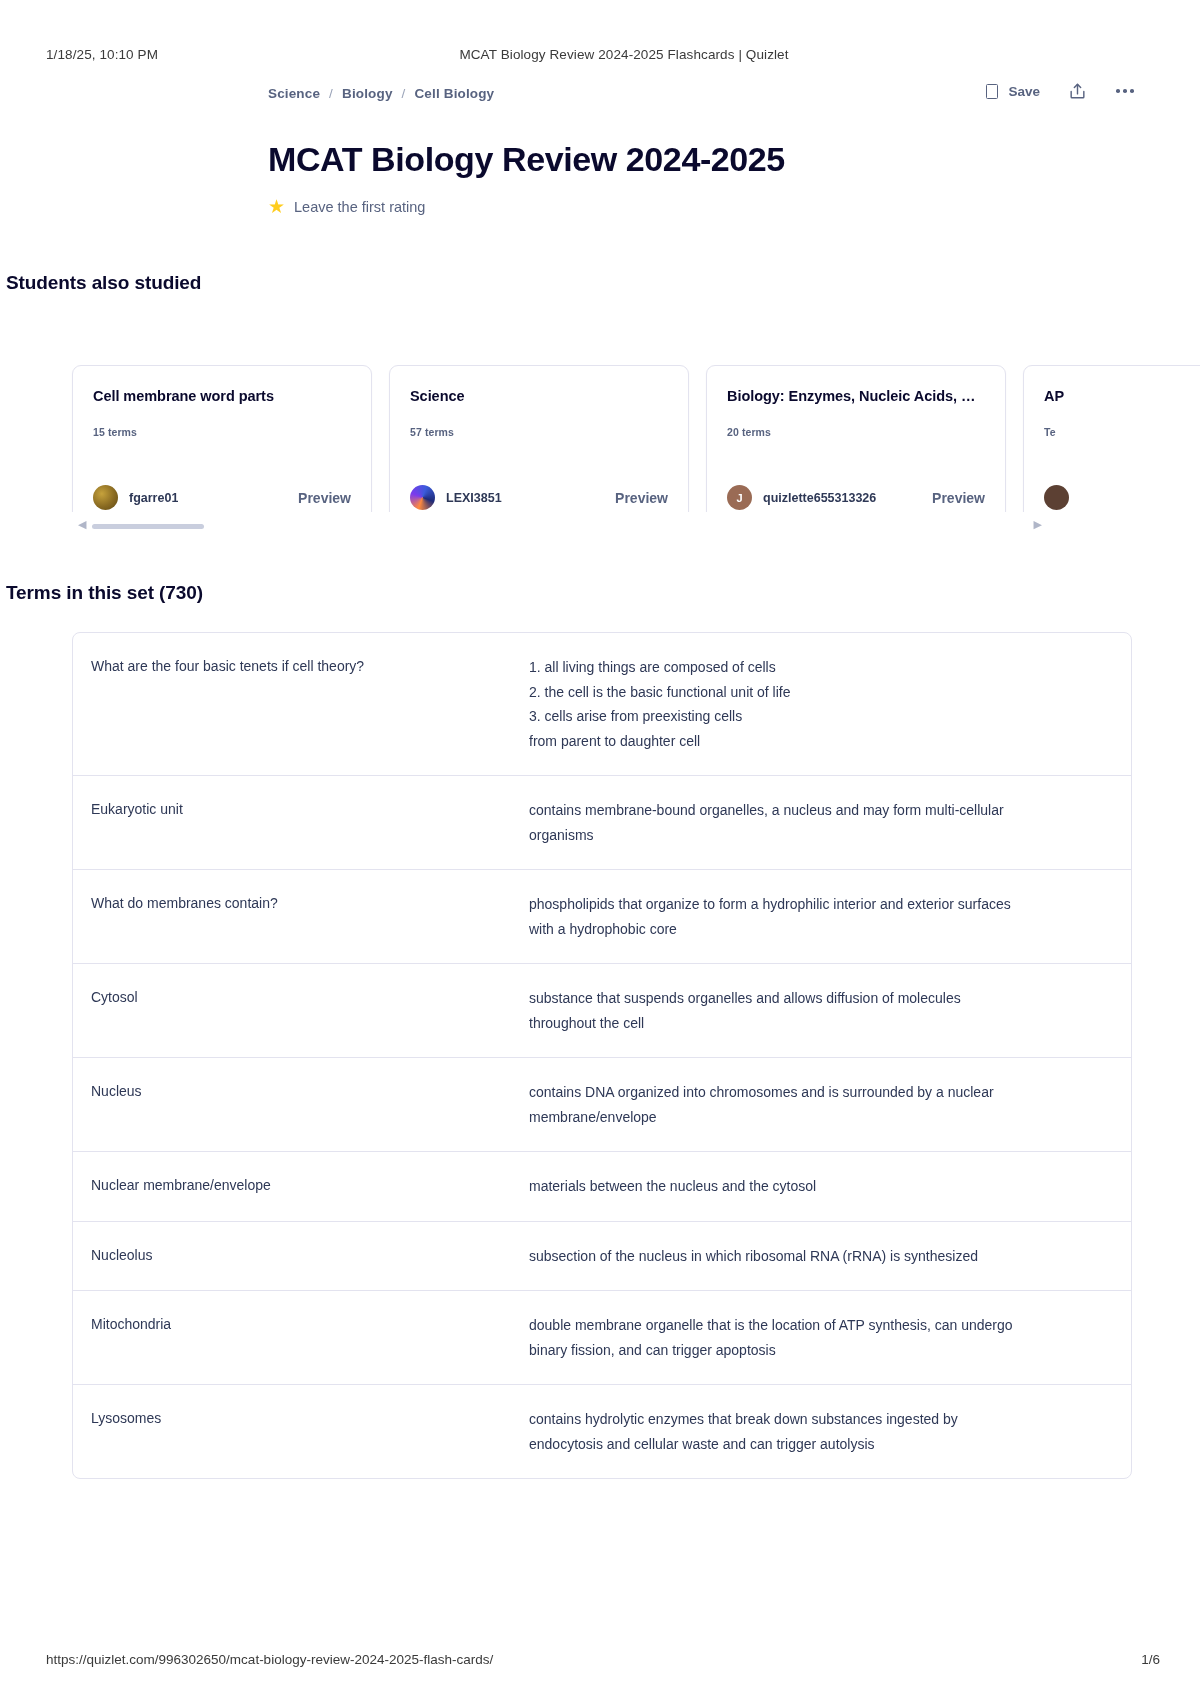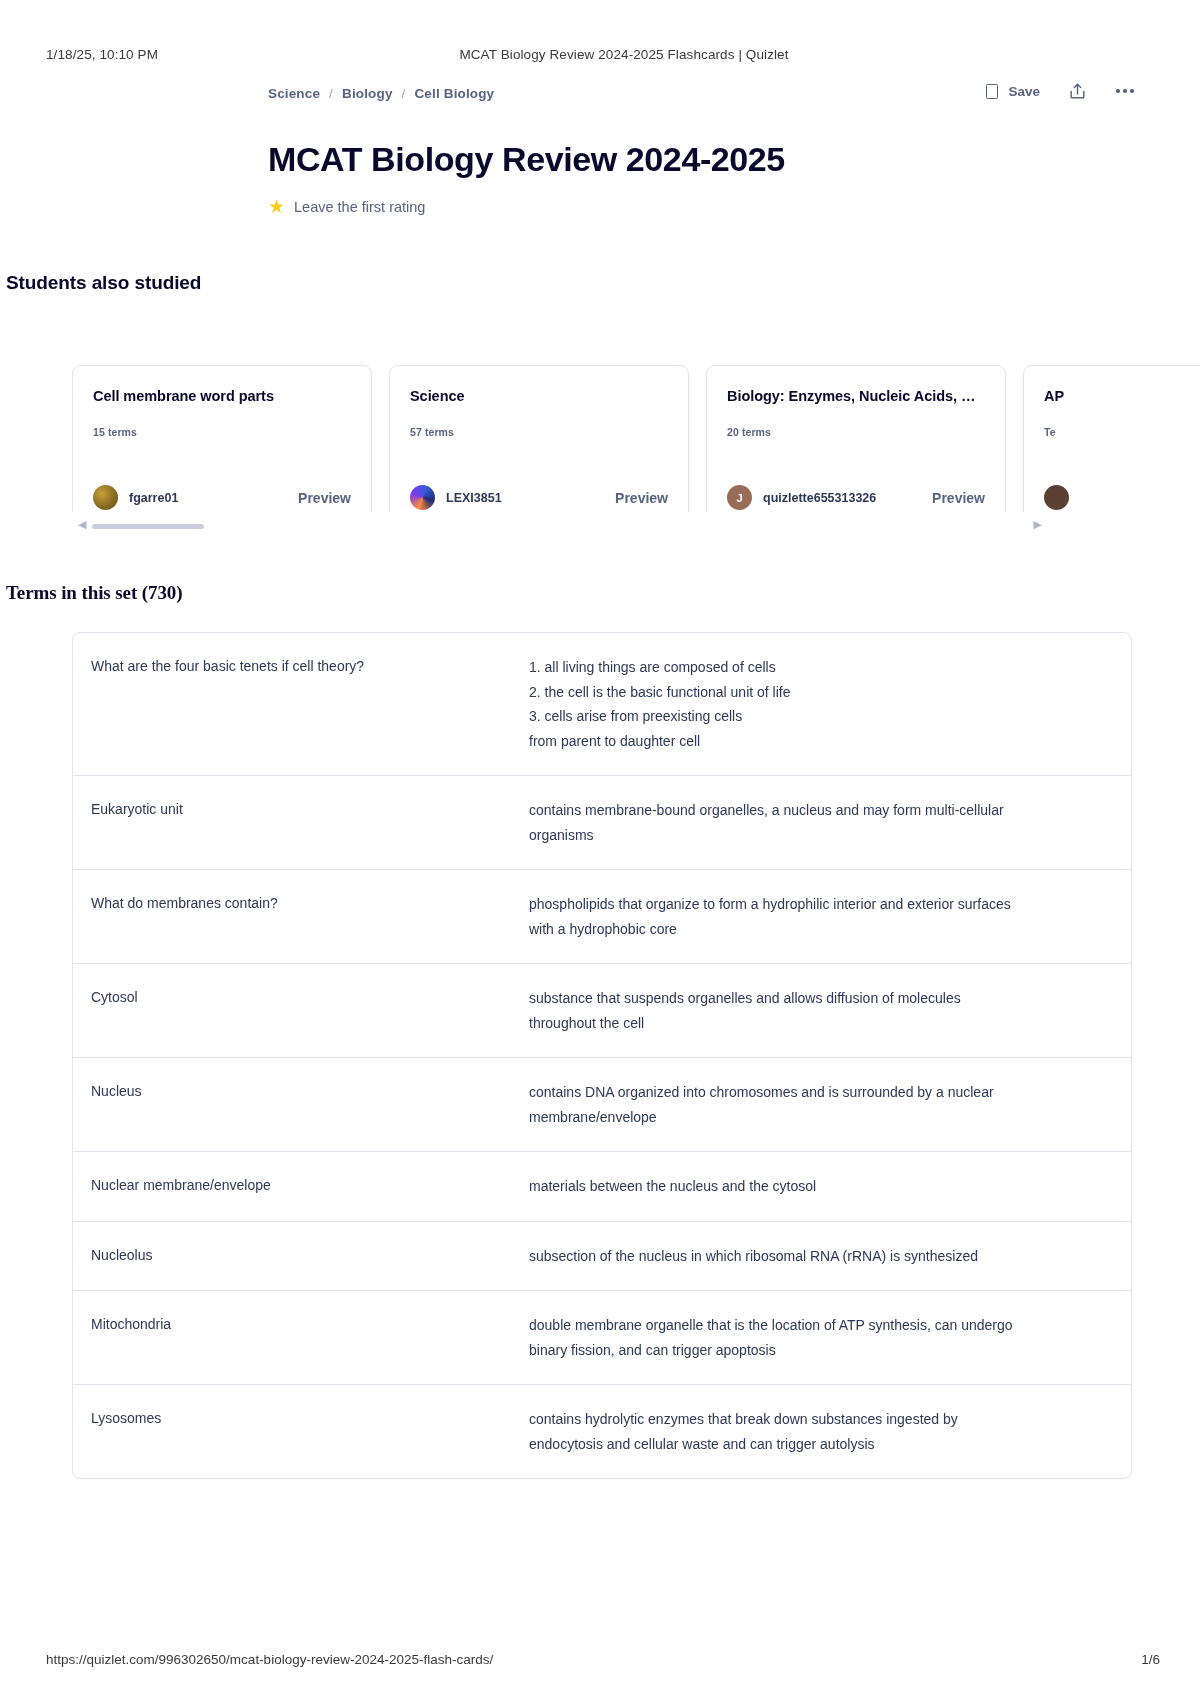--- a/index.html
+++ b/index.html
@@ -241,21 +241,20 @@
     background: #c9cede;
   }
 
   
   .terms-title {
     margin: 46px 46px 0 6px;
     font-size: 19px;
     font-weight: 700;
     color: #0a092d;
     letter-spacing: -0.1px;
-    font-family: Liberation Serif, serif;
   }
   .terms-table {
     margin: 28px 7px 0 72px;
     width: 1060px;
     border: 1px solid #e3e3ef;
     border-radius: 8px;
     background: #fff;
     overflow: hidden;
   }
   .term-row {

